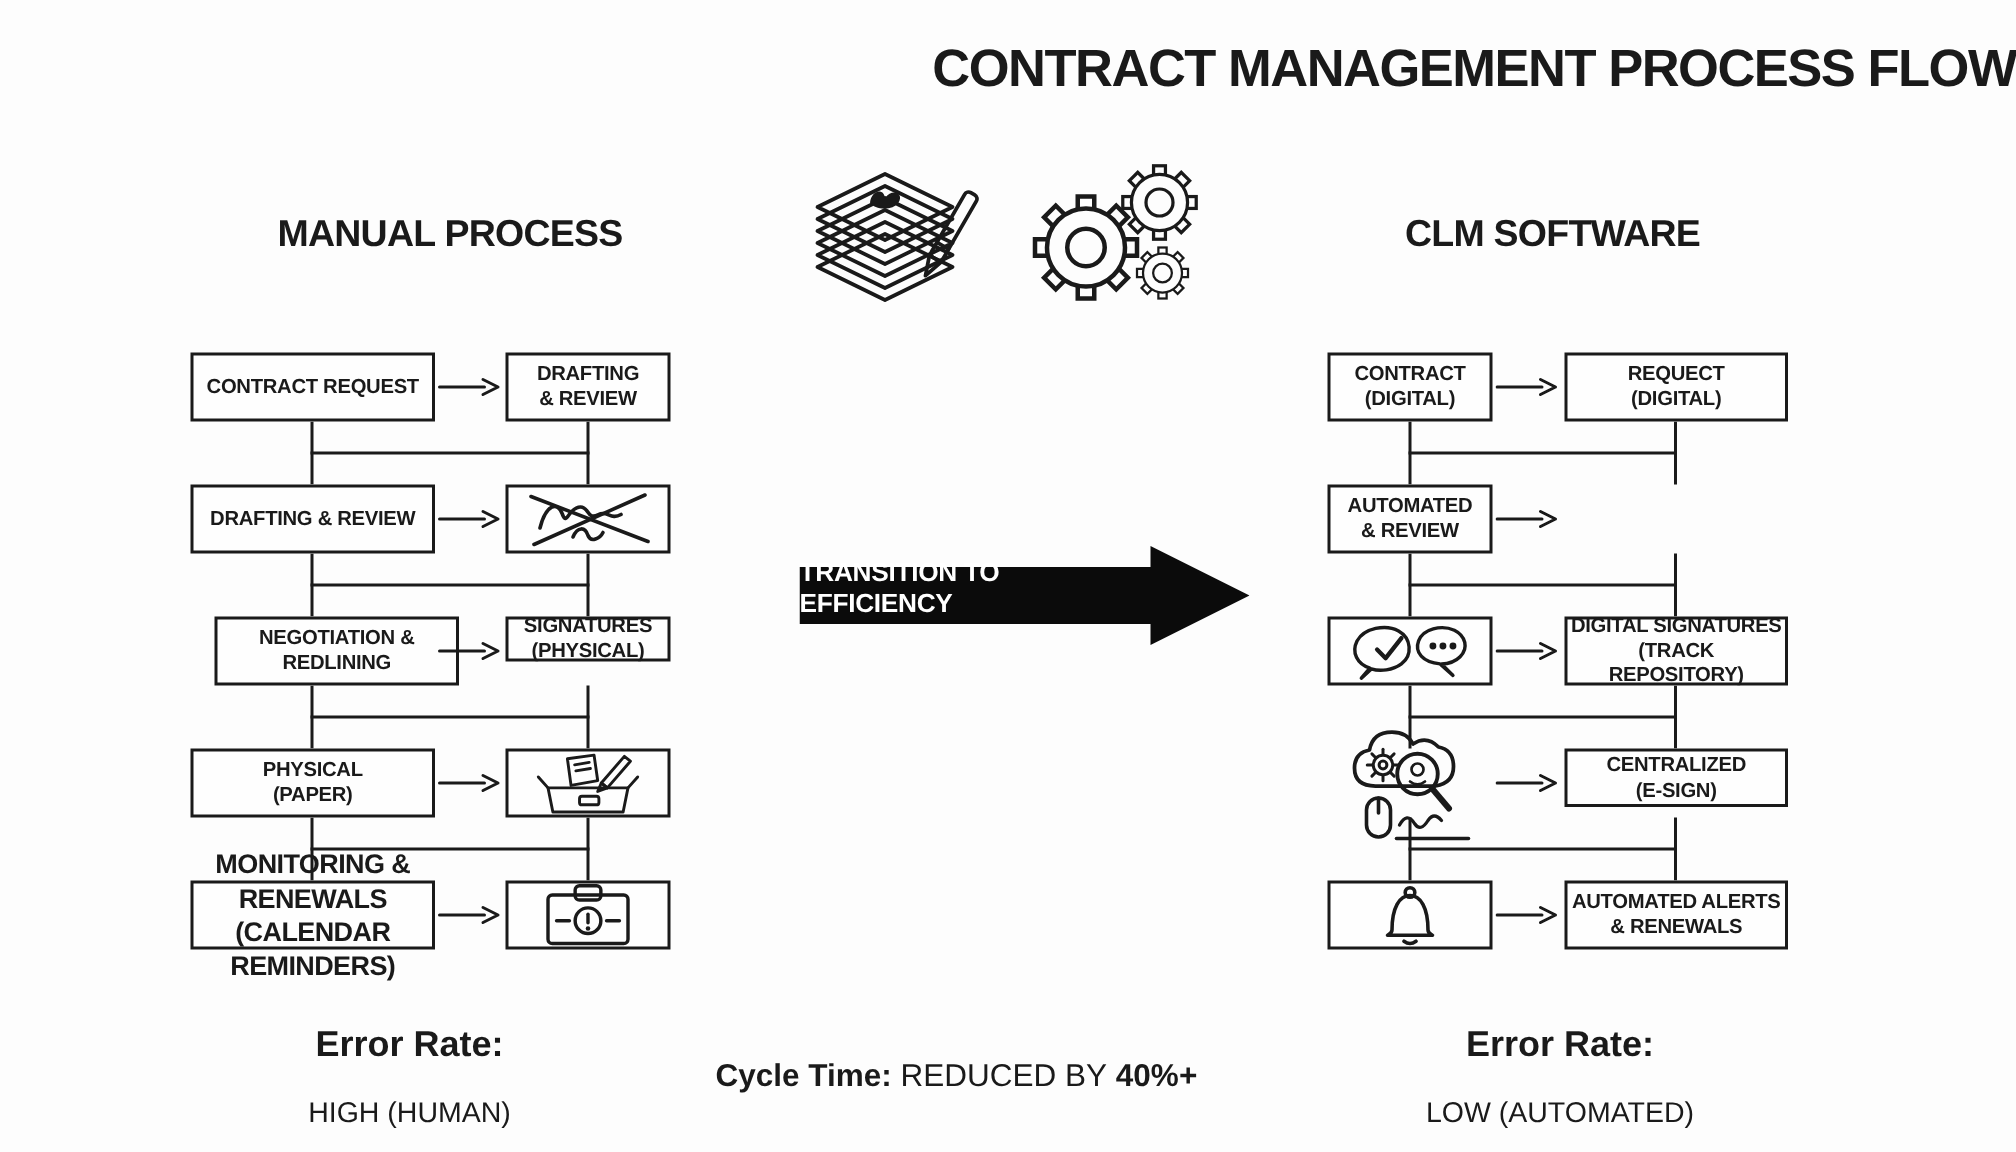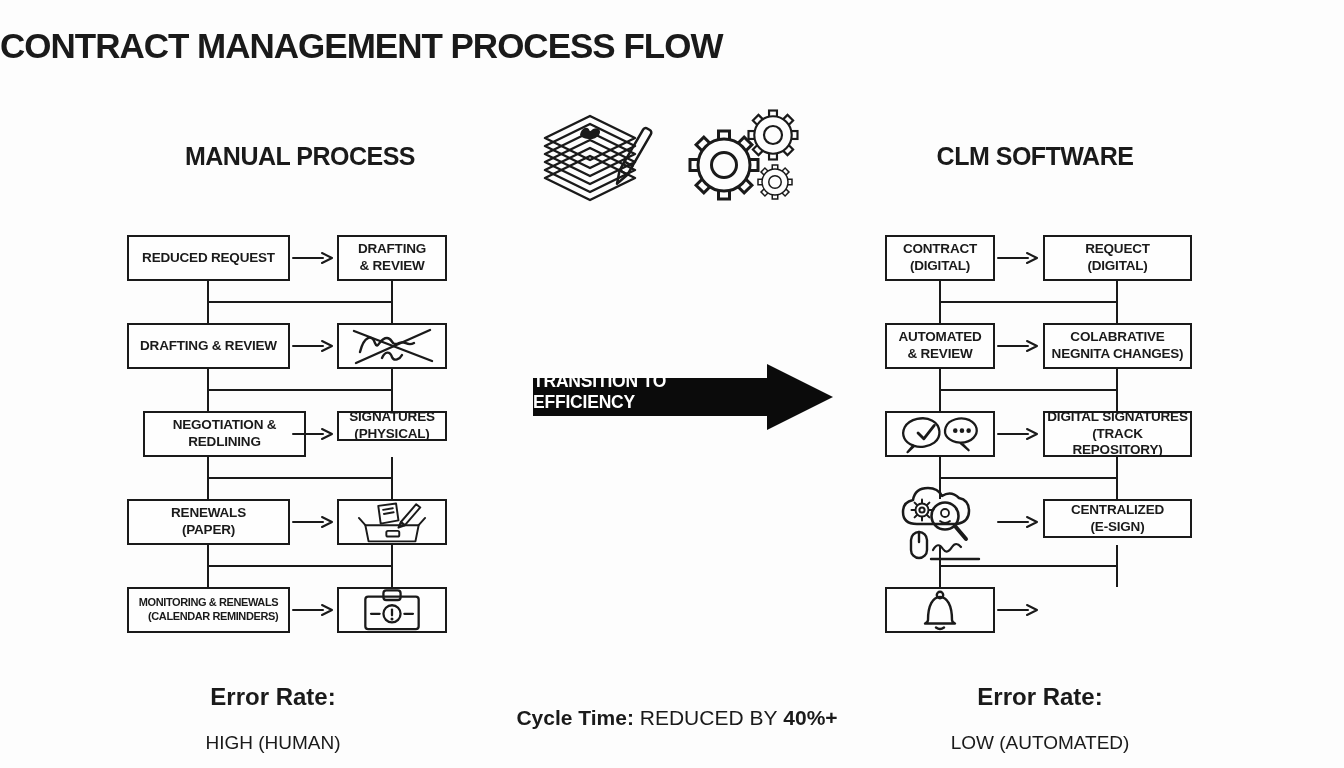--- a/index.html
+++ b/index.html
@@ -5,46 +5,46 @@
   html,body{margin:0;padding:0;}
   body{
     width:1344px;height:768px;overflow:hidden;
     background:#fdfdfd;color:#1a1a1a;
     font-family:"Liberation Sans", sans-serif;
     position:relative;
   }
   .stage{position:absolute;inset:0;width:1344px;height:768px;}
   .abs{position:absolute;}
   .title{
-    left:0;top:26px;width:1344px;text-align:left;
+    left:0;top:26px;width:1344px;text-align:right;
     font-size:35px;font-weight:700;letter-spacing:-1px;
   }
   .col-header{
     top:142px;width:340px;text-align:center;
     font-size:25px;font-weight:700;letter-spacing:-0.5px;
   }
   .box{
     box-sizing:border-box;border:2px solid #1a1a1a;background:#fefefe;
     display:flex;align-items:center;justify-content:center;
     text-align:center;font-weight:700;font-size:13.5px;line-height:1.25;
     letter-spacing:-0.2px;white-space:pre-line;padding:1px 2px;
   }
-  .box.tight{font-size:11px;letter-spacing:-0.4px;text-align:right;}
+  .box.tight{font-size:18px;letter-spacing:-0.4px;}
   .vline{width:2px;background:#1a1a1a;}
   .hline{height:2px;background:#1a1a1a;}
   .flow-arrow{display:block;}
   .big-arrow-label{
     position:absolute;left:0;top:15px;width:234px;height:28px;
     display:flex;align-items:center;justify-content:center;
     color:#ffffff;font-weight:700;font-size:17.5px;letter-spacing:-0.2px;
   }
   .stat{width:300px;text-align:center;}
   .stat .lbl{font-size:24px;font-weight:700;}
   .stat .val{font-size:19px;font-weight:400;margin-top:21px;}
-  .cycle{width:400px;text-align:center;font-size:21px;}
+  .cycle{width:400px;text-align:left;font-size:21px;}
   .cycle .b{font-weight:700;}
   .cycle .m{font-weight:500;}
   svg{display:block;}
   .ic{stroke:#1a1a1a;stroke-linecap:round;stroke-linejoin:round;fill:none;}
 </style>
 </head>
 <body>
 
 <div class="stage">
 
@@ -101,21 +101,21 @@
   <div class="abs vline" style="left:207px;top:369px;height:42px;"></div>
   <div class="abs vline" style="left:391px;top:369px;height:42px;"></div>
   <div class="abs hline" style="left:207px;top:389px;width:186px;"></div>
   <div class="abs vline" style="left:207px;top:457px;height:42px;"></div>
   <div class="abs vline" style="left:391px;top:457px;height:42px;"></div>
   <div class="abs hline" style="left:207px;top:477px;width:186px;"></div>
   <div class="abs vline" style="left:207px;top:545px;height:42px;"></div>
   <div class="abs vline" style="left:391px;top:545px;height:42px;"></div>
   <div class="abs hline" style="left:207px;top:565px;width:186px;"></div>
 
-  <div class="abs box" style="left:127px;top:235px;width:163px;height:46px;">REDUCED REQUEST</div>
+  <div class="abs box" style="left:127px;top:235px;width:163px;height:46px;">CONTRACT REQUEST</div>
   <svg class="abs flow-arrow" style="left:292px;top:251px;" width="42" height="14" viewBox="0 0 42 14">
     <g class="ic" stroke-width="2">
         <line x1="1" y1="7" x2="31" y2="7"></line>
         <polyline points="30,2 40,7 30,12"></polyline>
       </g>
   </svg>
   <div class="abs box" style="left:337px;top:235px;width:110px;height:46px;">DRAFTING
 &amp; REVIEW</div>
 
   <div class="abs box" style="left:127px;top:323px;width:163px;height:46px;">DRAFTING &amp; REVIEW</div>
@@ -140,21 +140,21 @@
 REDLINING</div>
   <svg class="abs flow-arrow" style="left:292px;top:427px;" width="42" height="14" viewBox="0 0 42 14">
     <g class="ic" stroke-width="2">
         <line x1="1" y1="7" x2="31" y2="7"></line>
         <polyline points="30,2 40,7 30,12"></polyline>
       </g>
   </svg>
   <div class="abs box" style="left:337px;top:411px;width:110px;height:30px;">SIGNATURES
 (PHYSICAL)</div>
 
-  <div class="abs box" style="left:127px;top:499px;width:163px;height:46px;">RENEWALS
+  <div class="abs box" style="left:127px;top:499px;width:163px;height:46px;">PHYSICAL
 (PAPER)</div>
   <svg class="abs flow-arrow" style="left:292px;top:515px;" width="42" height="14" viewBox="0 0 42 14">
     <g class="ic" stroke-width="2">
         <line x1="1" y1="7" x2="31" y2="7"></line>
         <polyline points="30,2 40,7 30,12"></polyline>
       </g>
   </svg>
   <div class="abs box" style="left:337px;top:499px;width:110px;height:46px;">
     <svg width="92" height="42" viewBox="0 0 110 52">
       <g class="ic" stroke-width="2.4" fill="#fefefe">
@@ -218,22 +218,20 @@
 (DIGITAL)</div>
 
   <div class="abs box" style="left:885px;top:323px;width:110px;height:46px;">AUTOMATED
 &amp; REVIEW</div>
   <svg class="abs flow-arrow" style="left:997px;top:339px;" width="42" height="14" viewBox="0 0 42 14">
     <g class="ic" stroke-width="2">
         <line x1="1" y1="7" x2="31" y2="7"></line>
         <polyline points="30,2 40,7 30,12"></polyline>
       </g>
   </svg>
-  <div class="abs box" style="left:1043px;top:323px;width:149px;height:46px;">COLABRATIVE
-NEGNITA CHANGES)</div>
 
   <div class="abs box" style="left:885px;top:411px;width:110px;height:46px;">
     <svg width="90" height="42" viewBox="0 0 90 44">
       <g class="ic" stroke-width="2.4" fill="#fefefe">
         <path d="M17,34 C8,31 4,23 8,15 C13,6 28,3 37,8 C46,13 47,25 39,31 C33,35.5 24,36.5 18,34.5 L11,41 Z"></path>
         <path d="M66,31 C54,30 48,23 51,15 C54,6.5 67,3.5 76,7.5 C84,11.5 86,20 80,26 C77,29 72,31 67,31 L75,39 Z"></path>
         <polyline points="22,21 28,27 39,13" stroke-width="3"></polyline>
       </g>
       <circle cx="61" cy="18.5" r="2.4" fill="#1a1a1a"></circle>
       <circle cx="68" cy="18.5" r="2.4" fill="#1a1a1a"></circle>
@@ -295,20 +293,22 @@
         <path d="M19,38.5 Q23,41.5 27,38.5"></path>
       </g>
     </svg>
   </div>
   <svg class="abs flow-arrow" style="left:997px;top:603px;" width="42" height="14" viewBox="0 0 42 14">
     <g class="ic" stroke-width="2">
         <line x1="1" y1="7" x2="31" y2="7"></line>
         <polyline points="30,2 40,7 30,12"></polyline>
       </g>
   </svg>
+  <div class="abs box" style="left:1043px;top:587px;width:149px;height:46px;">AUTOMATED ALERTS
+&amp; RENEWALS</div>
 
   <div class="abs stat" style="left:123px;top:683px;">
     <div class="lbl">Error Rate:</div>
     <div class="val">HIGH (HUMAN)</div>
   </div>
 
   <div class="abs cycle" style="left:477px;top:706px;">
     <span class="b">Cycle Time:</span>
     <span class="m">REDUCED BY</span>
     <span class="b">40%+</span>

